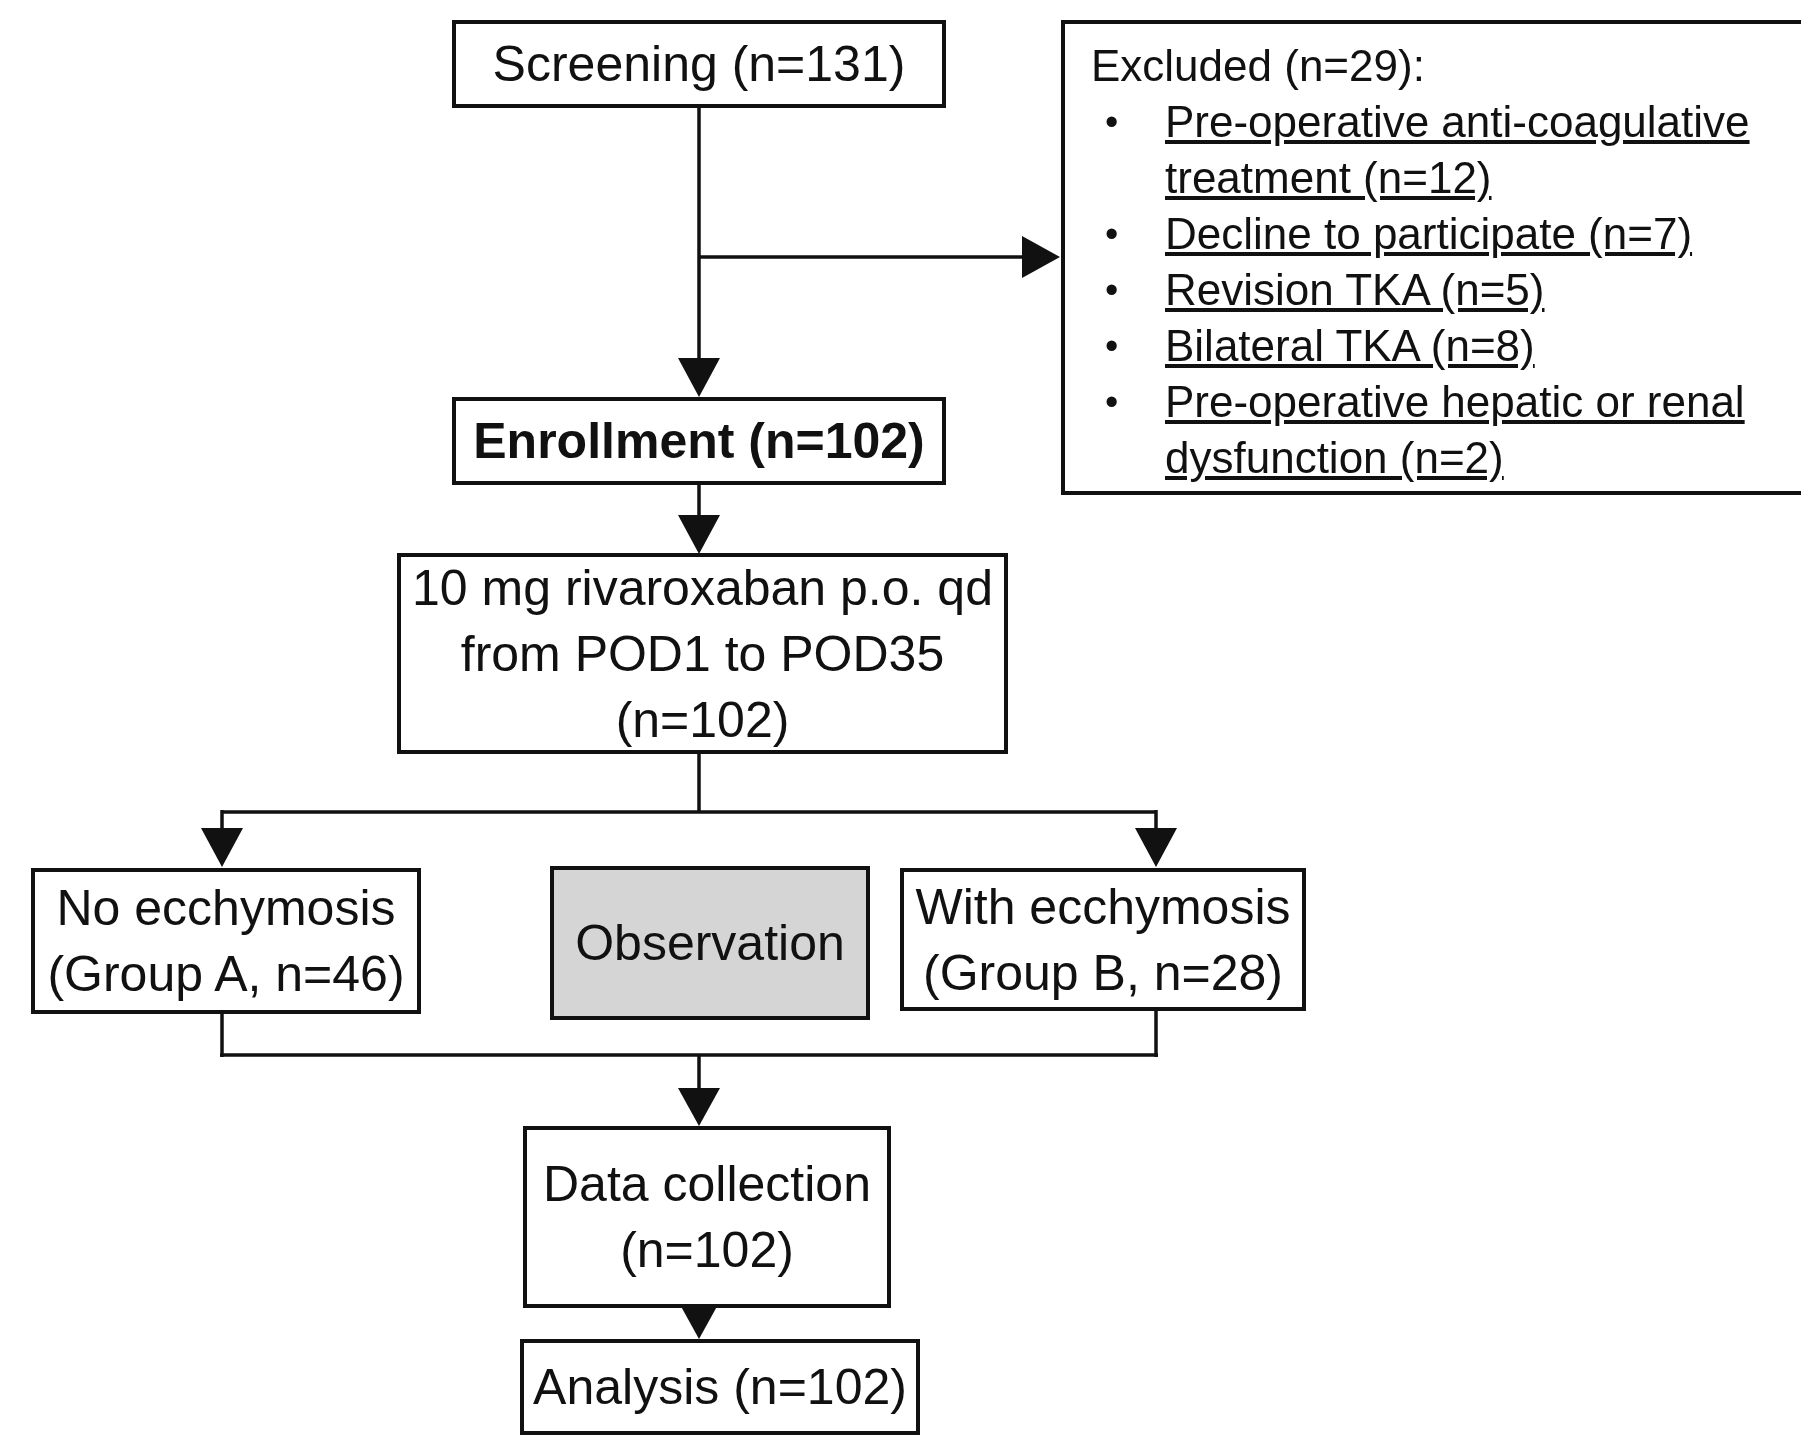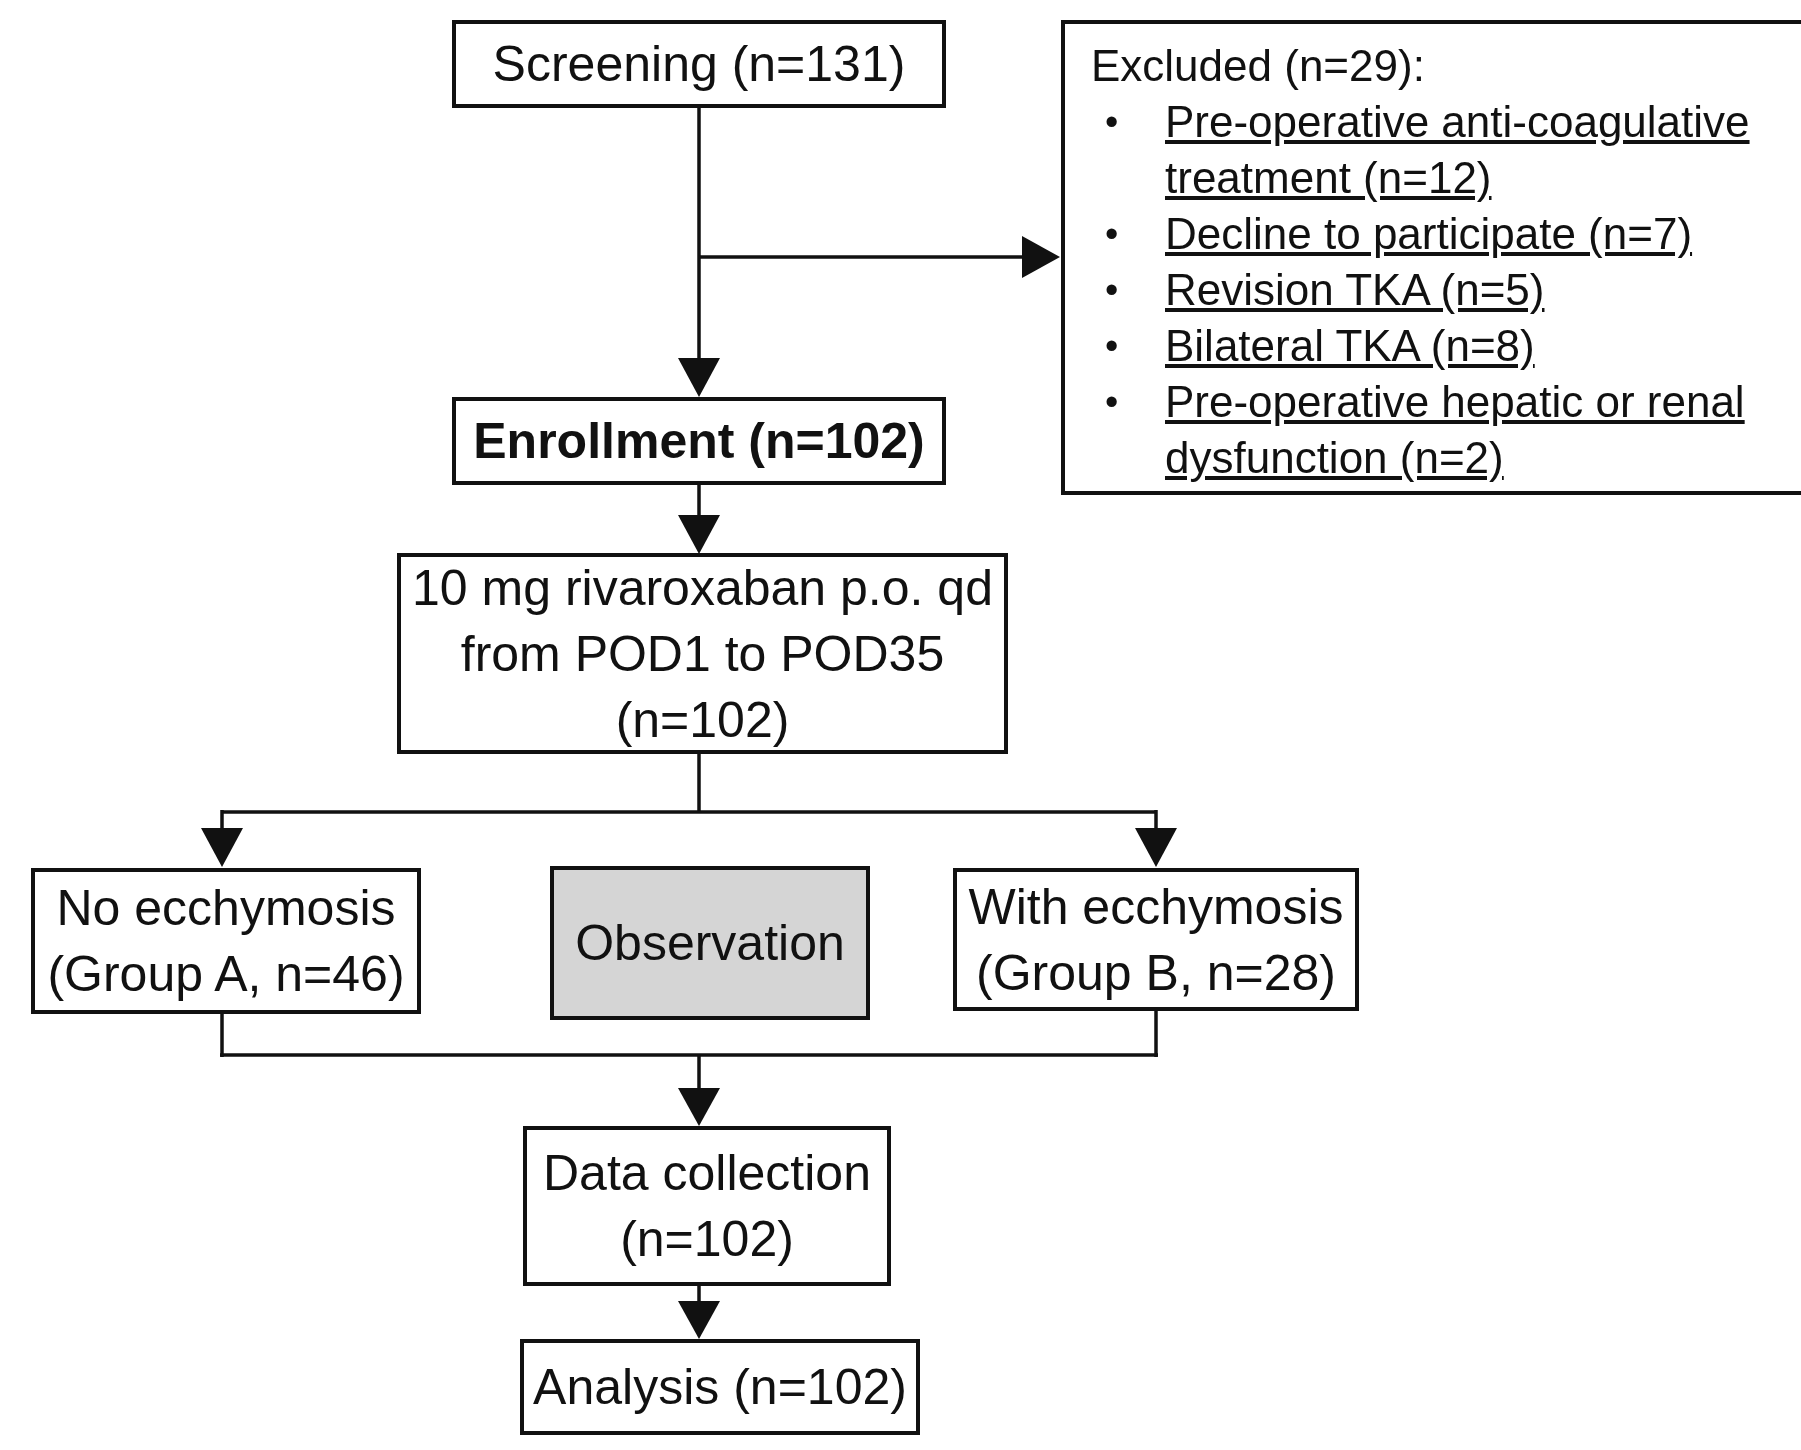--- a/index.html
+++ b/index.html
@@ -51,22 +51,22 @@
     line-height: 1.32;
     white-space: pre-line;
   }
 
   .b-screening    { left: 452px;  top: 20px;   width: 494px; height: 88px;  }
   .b-enrollment   { left: 452px;  top: 397px;  width: 494px; height: 88px; font-weight: bold;  }
   .b-intervention { left: 397px;  top: 553px;  width: 611px; height: 201px; }
   .b-group-a      { left: 31px;   top: 868px;  width: 390px; height: 146px; }
   .b-observation  { left: 550px;  top: 866px;  width: 320px; height: 154px;
                     background: var(--observation-background, #d5d5d5); }
-  .b-group-b      { left: 953px;  top: 868px;  width: 406px; height: 143px; }
-  .b-data         { left: 523px;  top: 1126px; width: 368px; height: 160px; }
+  .b-group-b      { left: 900px;  top: 868px;  width: 406px; height: 143px; }
+  .b-data         { left: 523px;  top: 1126px; width: 368px; height: 182px; }
   .b-analysis     { left: 520px;  top: 1339px; width: 400px; height: 96px;  }
 
   .b-excluded {
     left: 1061px; top: 20px; width: 887px; height: 475px;
     display: block;
     text-align: left;
     padding: 14px 22px 0 26px;
   }
   .excluded-title {
     font-size: 44px;

